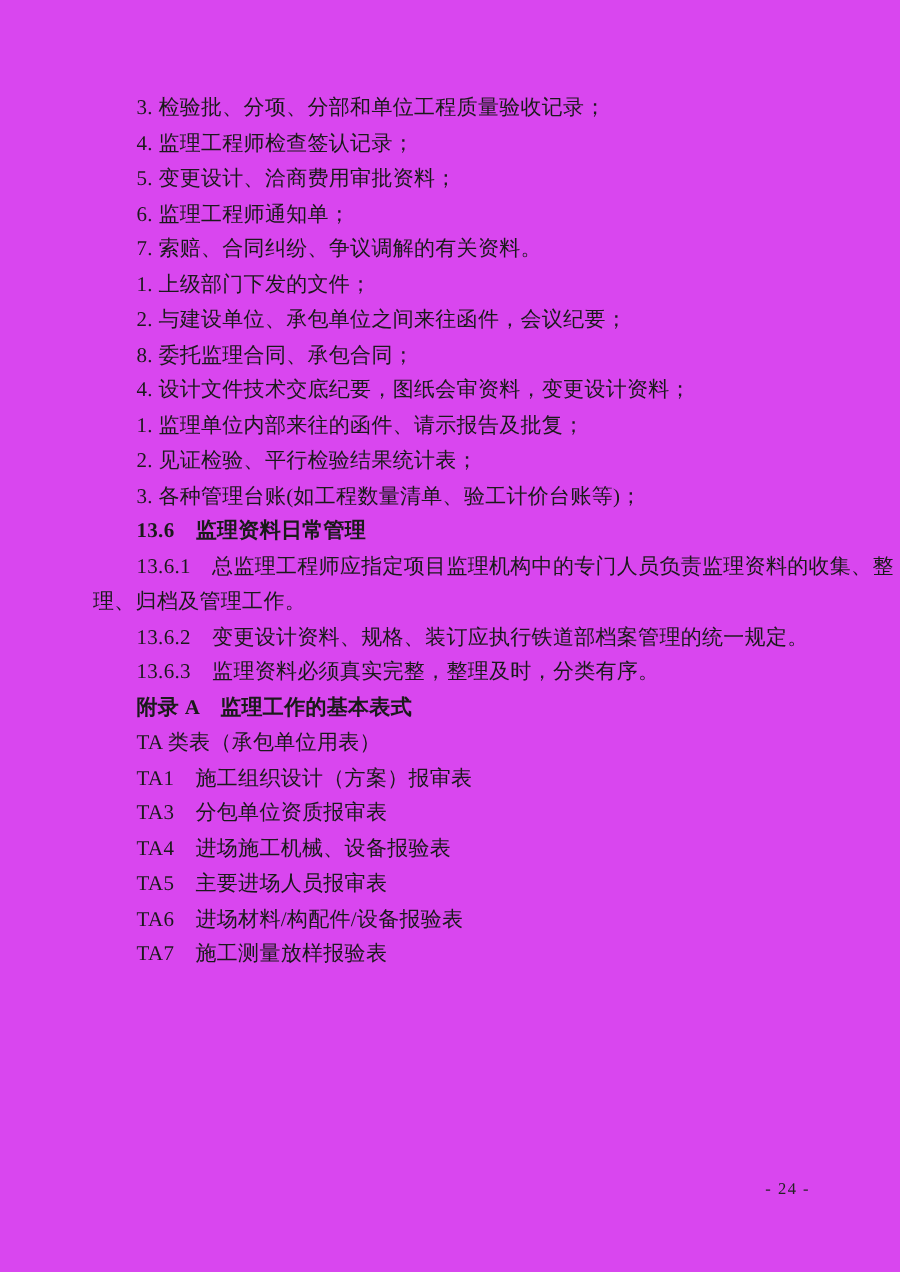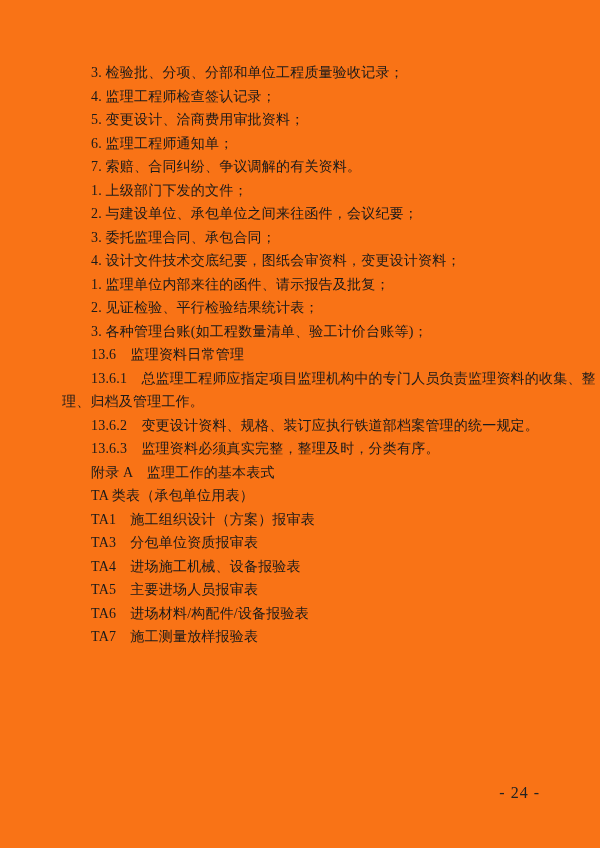--- a/index.html
+++ b/index.html
@@ -11,64 +11,64 @@
     position: relative;
     width: 600px;
     height: 848px;
     overflow: hidden;
     font-family: "Liberation Serif", "DejaVu Serif", serif;
     color: #1a1a1a;
   }
   .page {
     position: absolute;
     inset: 0;
-    background: #f97316;
+    background: #d946ef;
   }
   .content {
     position: absolute;
     left: 62px;
     top: 61px;
     width: 478px;
   }
   .line {
     margin: 0;
     font-size: 14px;
     line-height: 23.5px;
     height: 23.5px;
     white-space: nowrap;
     letter-spacing: 0.2px;
   }
   .indent { text-indent: 29px; }
-  .bold { font-weight: 400; }
+  .bold { font-weight: 700; }
   .stretch { text-align-last: justify; }
   .page-number {
     position: absolute;
     top: 786px;
     left: 0;
     width: 540px;
     text-align: right;
-    font-size: 16px;
+    font-size: 11px;
     line-height: 14px;
     color: #222222;
     letter-spacing: 1px;
   }
 </style>
 </head>
 <body>
 
 <div class="page">
   <div class="content">
     <p class="line indent">3. 检验批、分项、分部和单位工程质量验收记录；</p>
     <p class="line indent">4. 监理工程师检查签认记录；</p>
     <p class="line indent">5. 变更设计、洽商费用审批资料；</p>
     <p class="line indent">6. 监理工程师通知单；</p>
     <p class="line indent">7. 索赔、合同纠纷、争议调解的有关资料。</p>
     <p class="line indent">1. 上级部门下发的文件；</p>
     <p class="line indent">2. 与建设单位、承包单位之间来往函件，会议纪要；</p>
-    <p class="line indent">3. 委托监理合同、承包合同；</p>
+    <p class="line indent">8. 委托监理合同、承包合同；</p>
     <p class="line indent">4. 设计文件技术交底纪要，图纸会审资料，变更设计资料；</p>
     <p class="line indent">1. 监理单位内部来往的函件、请示报告及批复；</p>
     <p class="line indent">2. 见证检验、平行检验结果统计表；</p>
     <p class="line indent">3. 各种管理台账(如工程数量清单、验工计价台账等)；</p>
     <p class="line indent bold">13.6　监理资料日常管理</p>
     <p class="line indent stretch">13.6.1　总监理工程师应指定项目监理机构中的专门人员负责监理资料的收集、整</p>
     <p class="line">理、归档及管理工作。</p>
     <p class="line indent">13.6.2　变更设计资料、规格、装订应执行铁道部档案管理的统一规定。</p>
     <p class="line indent">13.6.3　监理资料必须真实完整，整理及时，分类有序。</p>
     <p class="line indent bold">附录 A　监理工作的基本表式</p>

